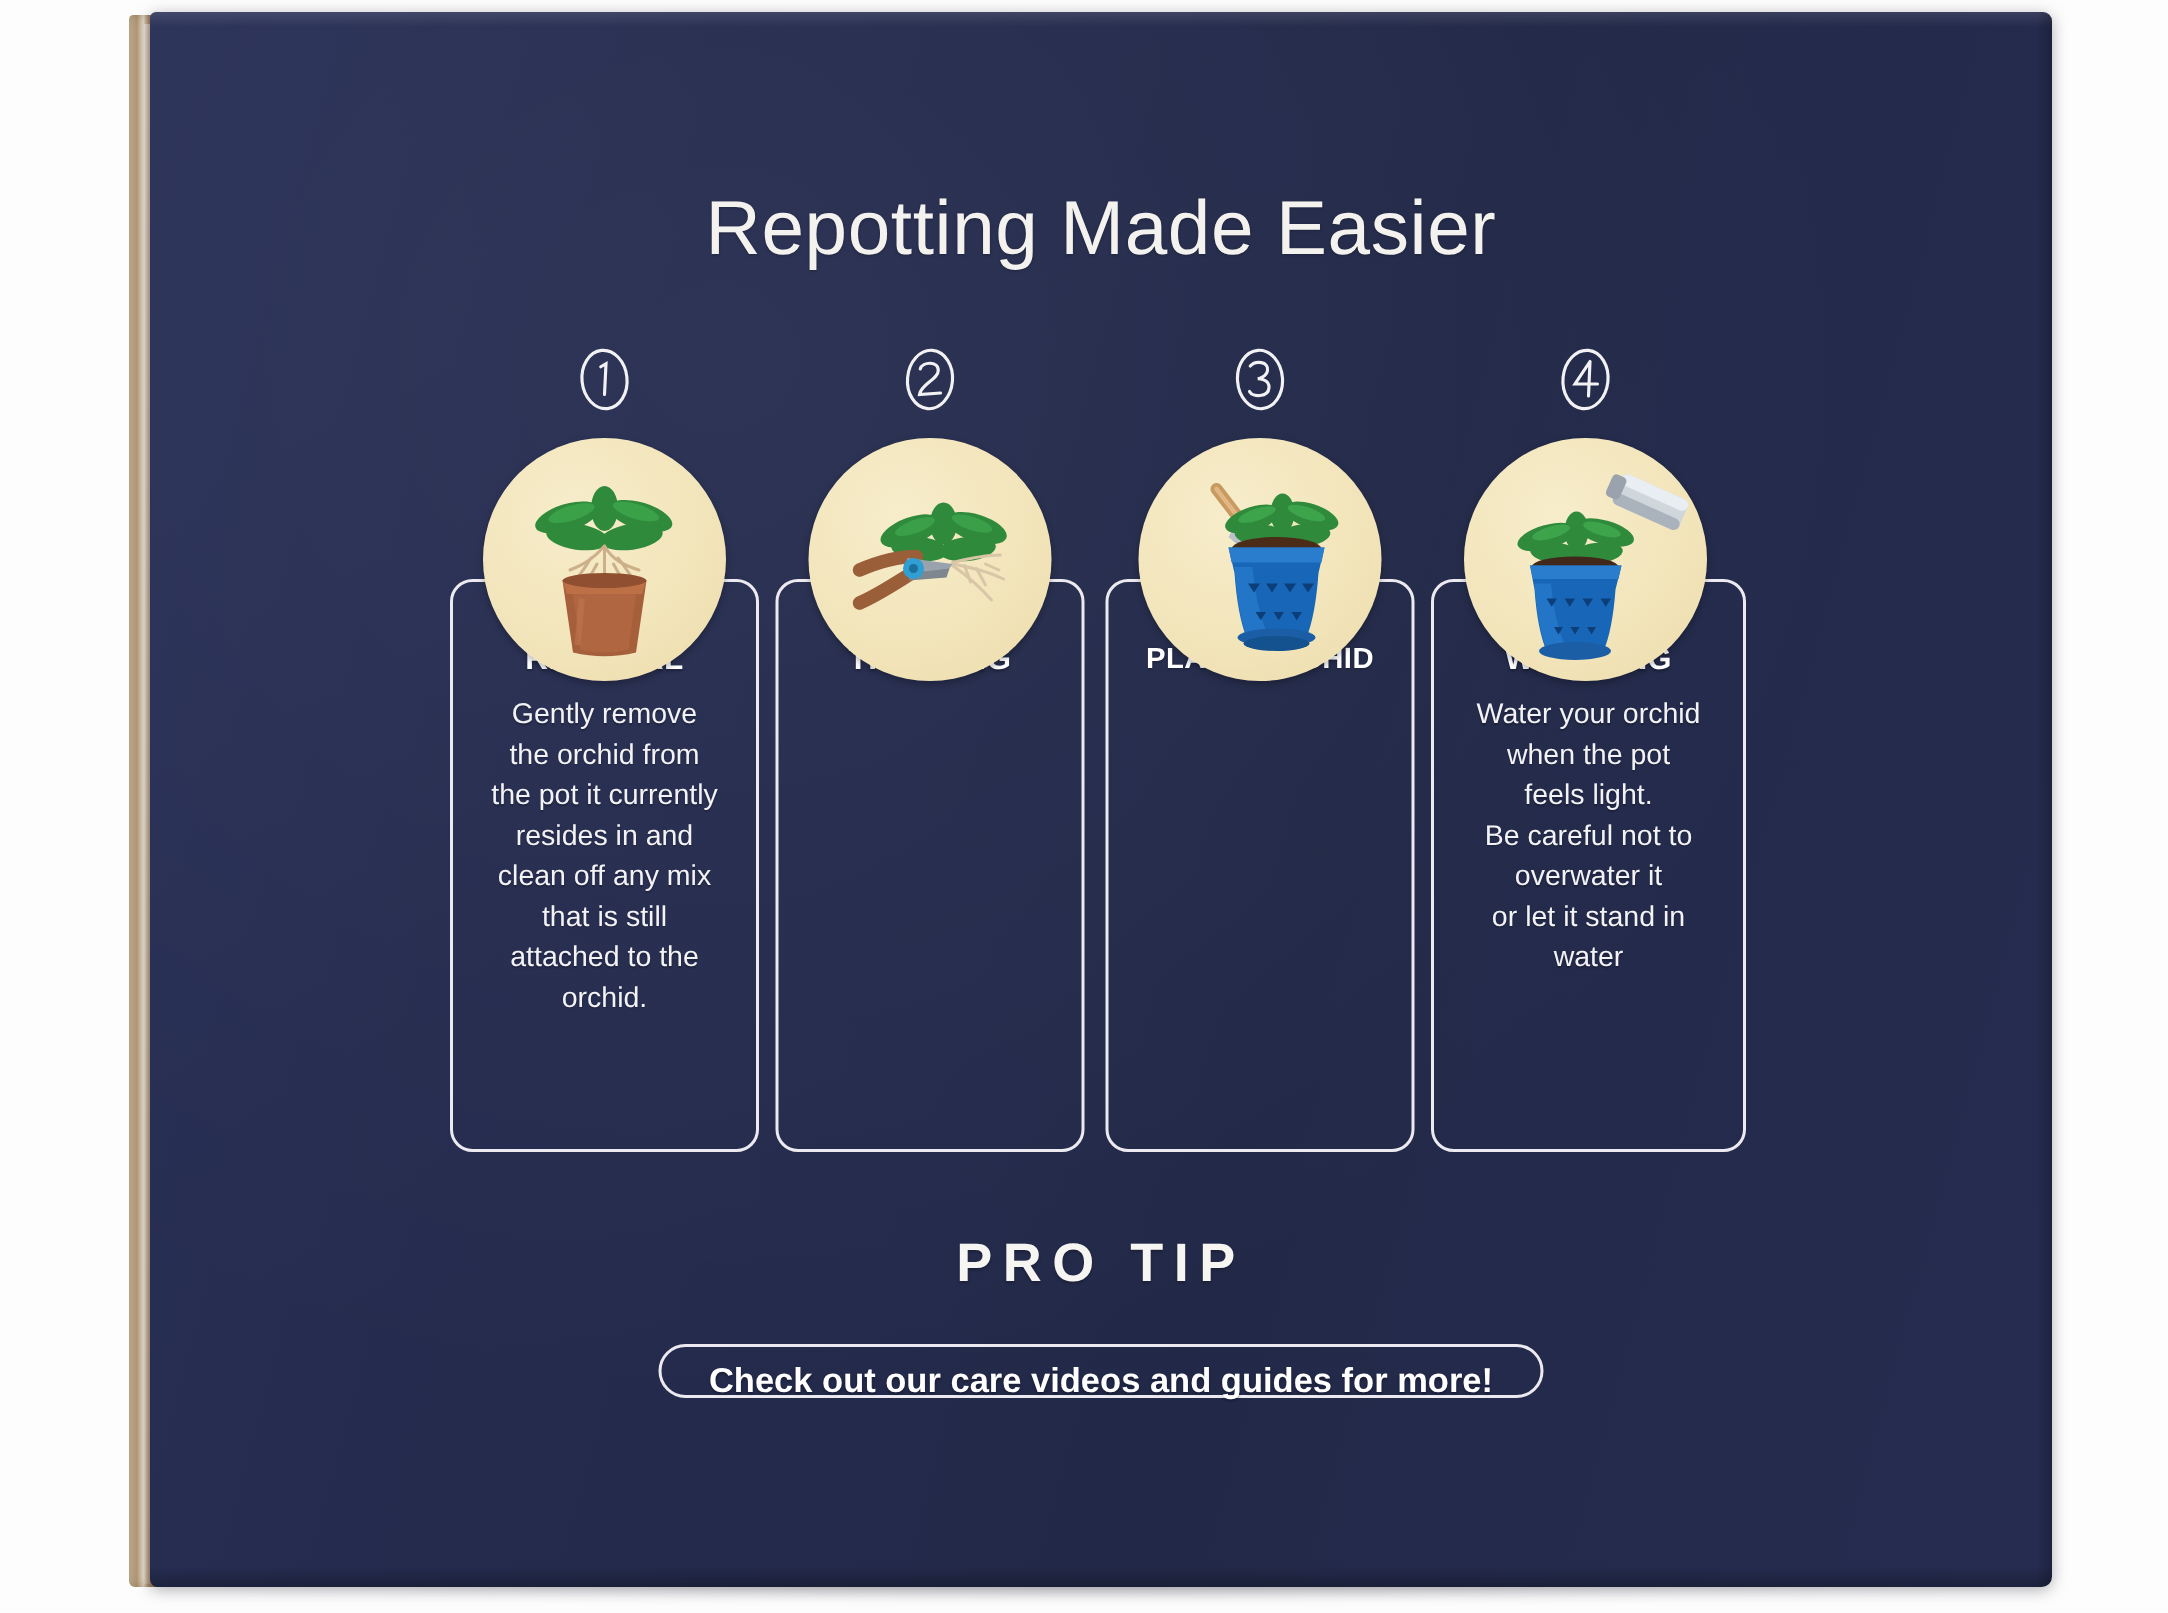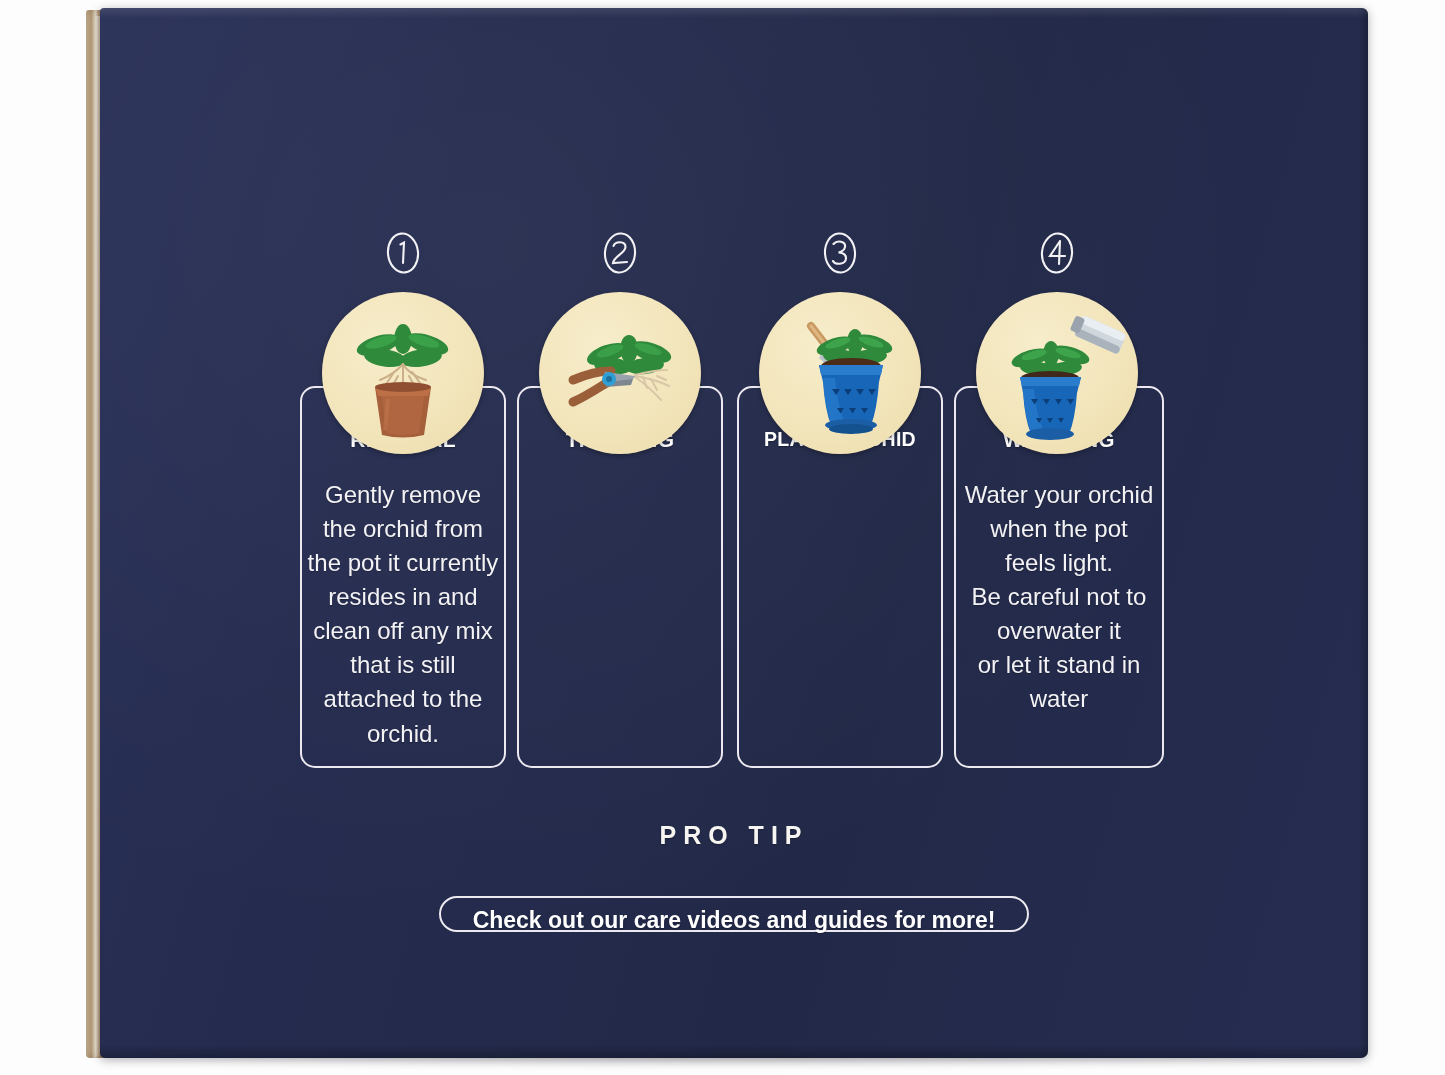--- a/index.html
+++ b/index.html
@@ -99,29 +99,28 @@
   .card-head{
     position:absolute;left:0;top:40px;width:100%;text-align:center;
     color:#ffffff;font-weight:700;font-size:21px;letter-spacing:.3px;
     text-shadow:0 1px 2px rgba(0,0,0,.3);
   }
   .step.s3 .card-head{font-size:19.5px;}
   .step.s4 .card-head{font-size:20.5px;}
   .card-body{
     position:absolute;left:4px;top:76px;width:calc(100% - 8px);
     text-align:center;color:#f3f2f5;
-    font-size:24px;line-height:1.42;white-space:pre-line;
+    font-size:19px;line-height:1.42;white-space:pre-line;
     text-shadow:0 1px 1px rgba(0,0,0,.25);
-    margin-top:14px;
   }
 
   
   .protip{
     position:absolute;left:0;top:813px;width:100%;text-align:center;
-    color:#f7f5f1;font-size:25px;font-weight:700;letter-spacing:7px;
+    color:#f7f5f1;font-size:36px;font-weight:700;letter-spacing:7px;
     text-shadow:0 1px 2px rgba(0,0,0,.25);
   }
   .cta{
     position:absolute;left:50%;top:888px;transform:translateX(-50%);
     min-width:590px;height:36px;line-height:44px;
     border:2.5px solid #eceaf0;border-radius:26px;
     color:#ffffff;font-size:23px;font-weight:700;text-align:center;
     padding:0 22px;box-sizing:border-box;
     text-shadow:0 1px 2px rgba(0,0,0,.3);
   }
@@ -133,20 +132,21 @@
 
   <div class="box-shadow-under"></div>
   <div class="spine"></div>
   <div class="spine-crease"></div>
 
   <div class="panel">
     <div class="panel-top-edge"></div>
     <div class="panel-right-edge"></div>
     <div class="panel-bottom-edge"></div>
 
+    <div class="title">Repotting Made Easier</div>
 
     <div class="steps">
 
       <div class="step s1">
         <div class="num">
           <svg viewBox="0 0 42 46" fill="none" stroke="#f2f1f4" stroke-width="2.1" stroke-linecap="round">
             <ellipse cx="21" cy="23" rx="15" ry="19.5" transform="rotate(-6 21 23)"></ellipse>
             <path d="M18.5 14.5 L22 12.5 L21 33"></path>
           </svg>
         </div>

